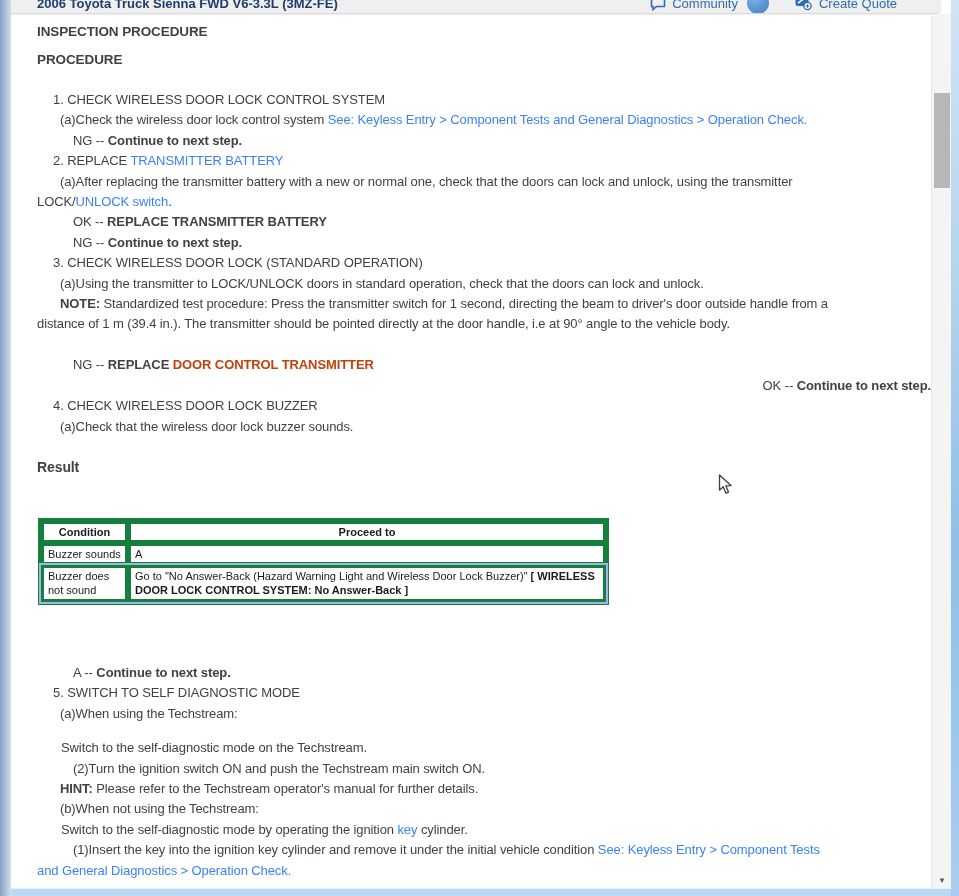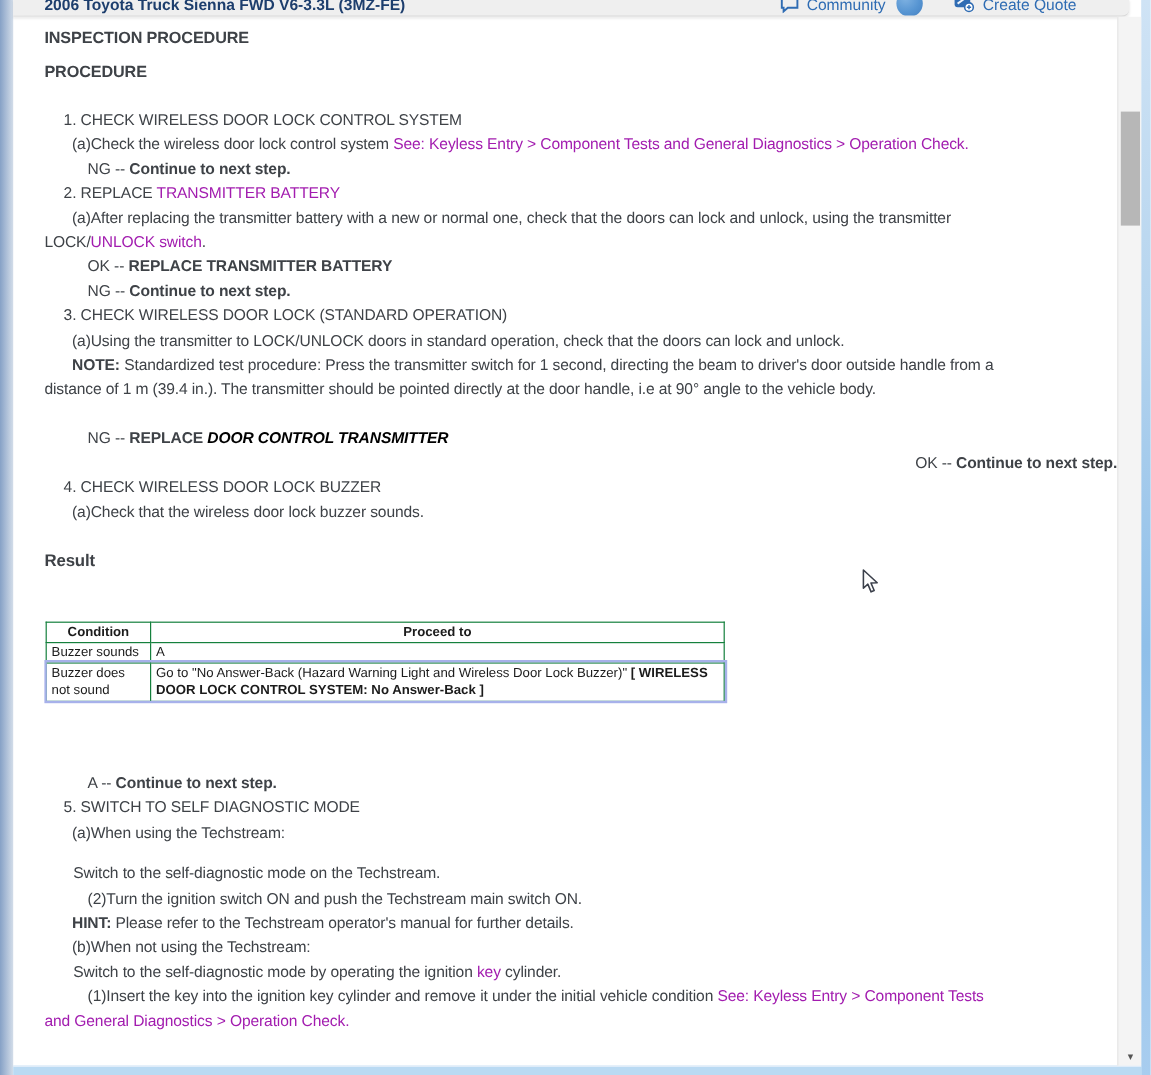--- a/index.html
+++ b/index.html
@@ -32,27 +32,27 @@
   
   .content { position:absolute; left:11px; top:14px; right:28px; padding-left:26px;
     color:#3e4247; letter-spacing:-0.1px; }
   .h1 { font-size:13.5px; font-weight:700; margin-top:8px; line-height:20px; }
   .h2 { }
   .result { margin-top:20px; font-size:14px; }
   .pline { font-size:13px; line-height:20.4px; white-space:nowrap; }
   #lines1 { margin-top:20px; }
   #lines2 { margin-top:58px; }
   .bold { font-weight:700; }
-  .link { color:#a21caf; cursor:pointer; }
-  .boldlink { color:#000000; font-weight:700; cursor:pointer;font-style:italic; }
+  .link { color:#3b82f6; cursor:pointer; }
+  .boldlink { color:#c2410c; font-weight:700; cursor:pointer; }
 
   
   #result-table { border-collapse:collapse; margin-top:41px; margin-left:1px;
     font-size:11px; color:#1b1b1b; letter-spacing:0; table-layout:fixed; width:565px; }
-  #result-table th, #result-table td { border:1px solid #15803d; padding:1px 4px;
+  #result-table th, #result-table td { border:6px solid #15803d; padding:1px 4px;
     vertical-align:top; line-height:14px; }
   #result-table th { font-weight:700; text-align:center; height:17px; }
   .col-cond { width:87px; }
   .col-proc { width:478px; }
   .hl-row { outline:2px solid #a7b1ea; outline-offset:0; }
   #result-table td.proc2 { line-height:14.5px; }
 
   
   .scrollbar { position:absolute; left:931px; top:14px; width:20px; height:874px;
     background:#f4f4f4; border-left:1px solid #e6e6e6; }

